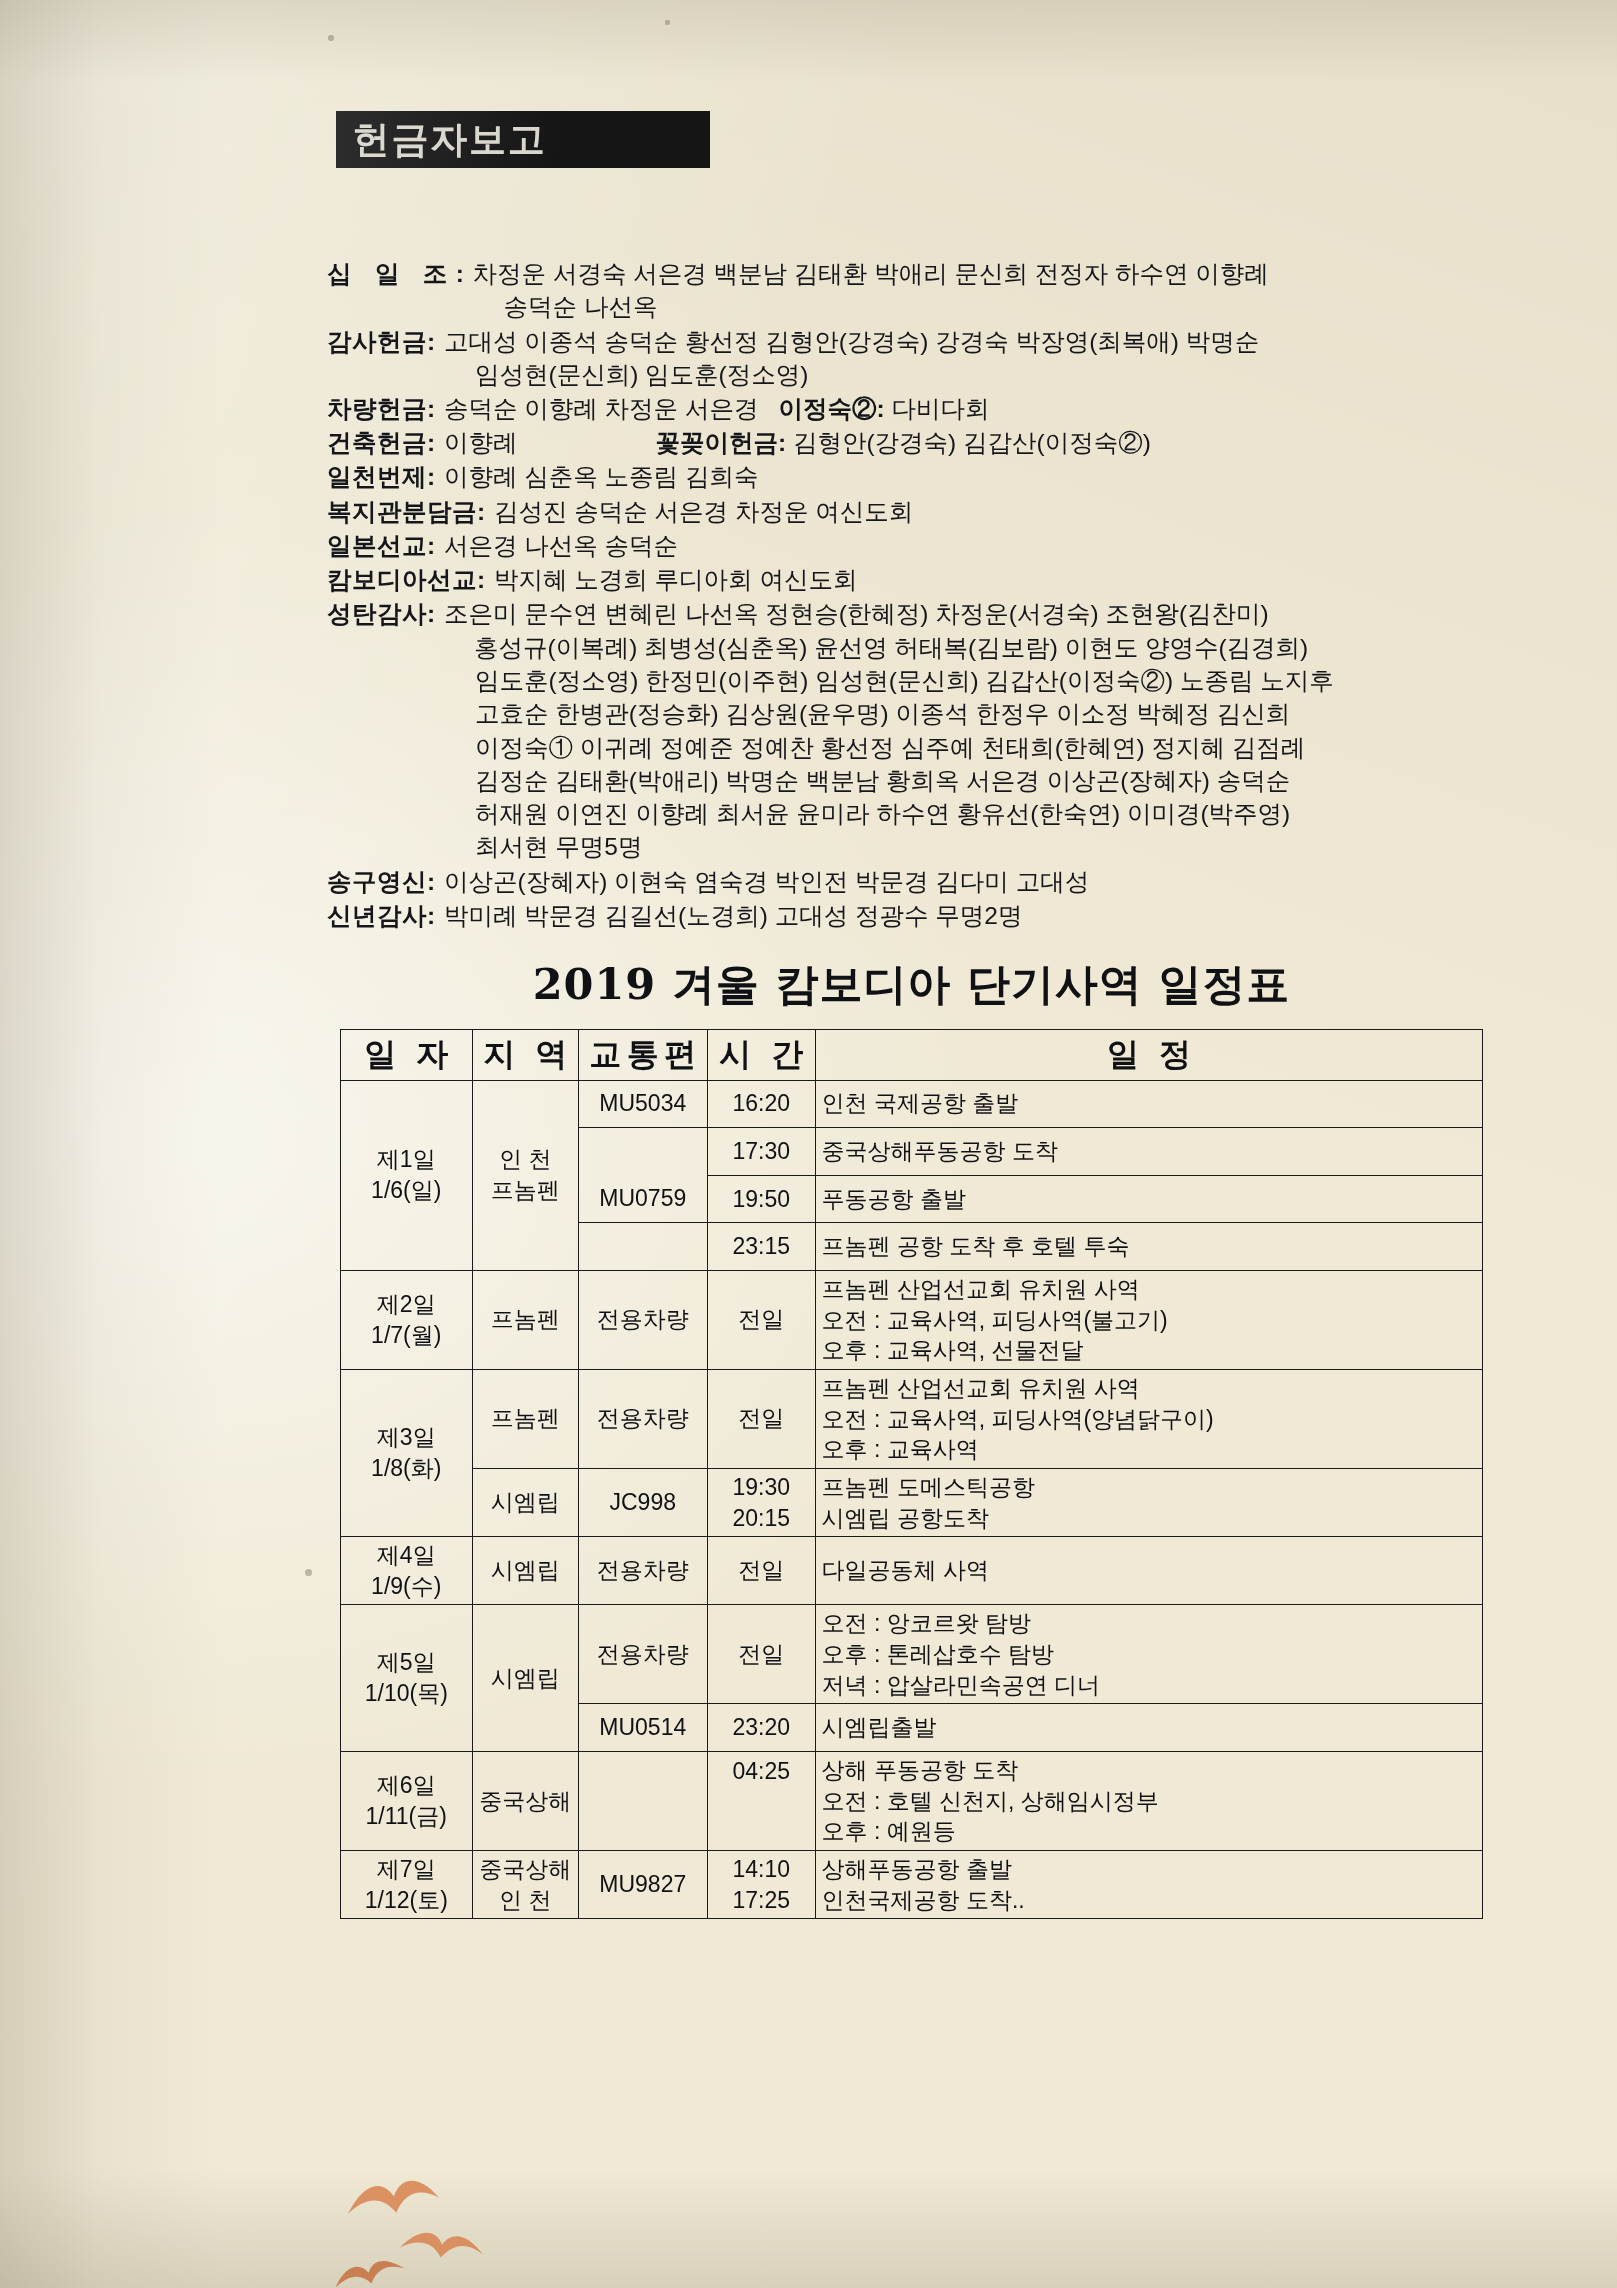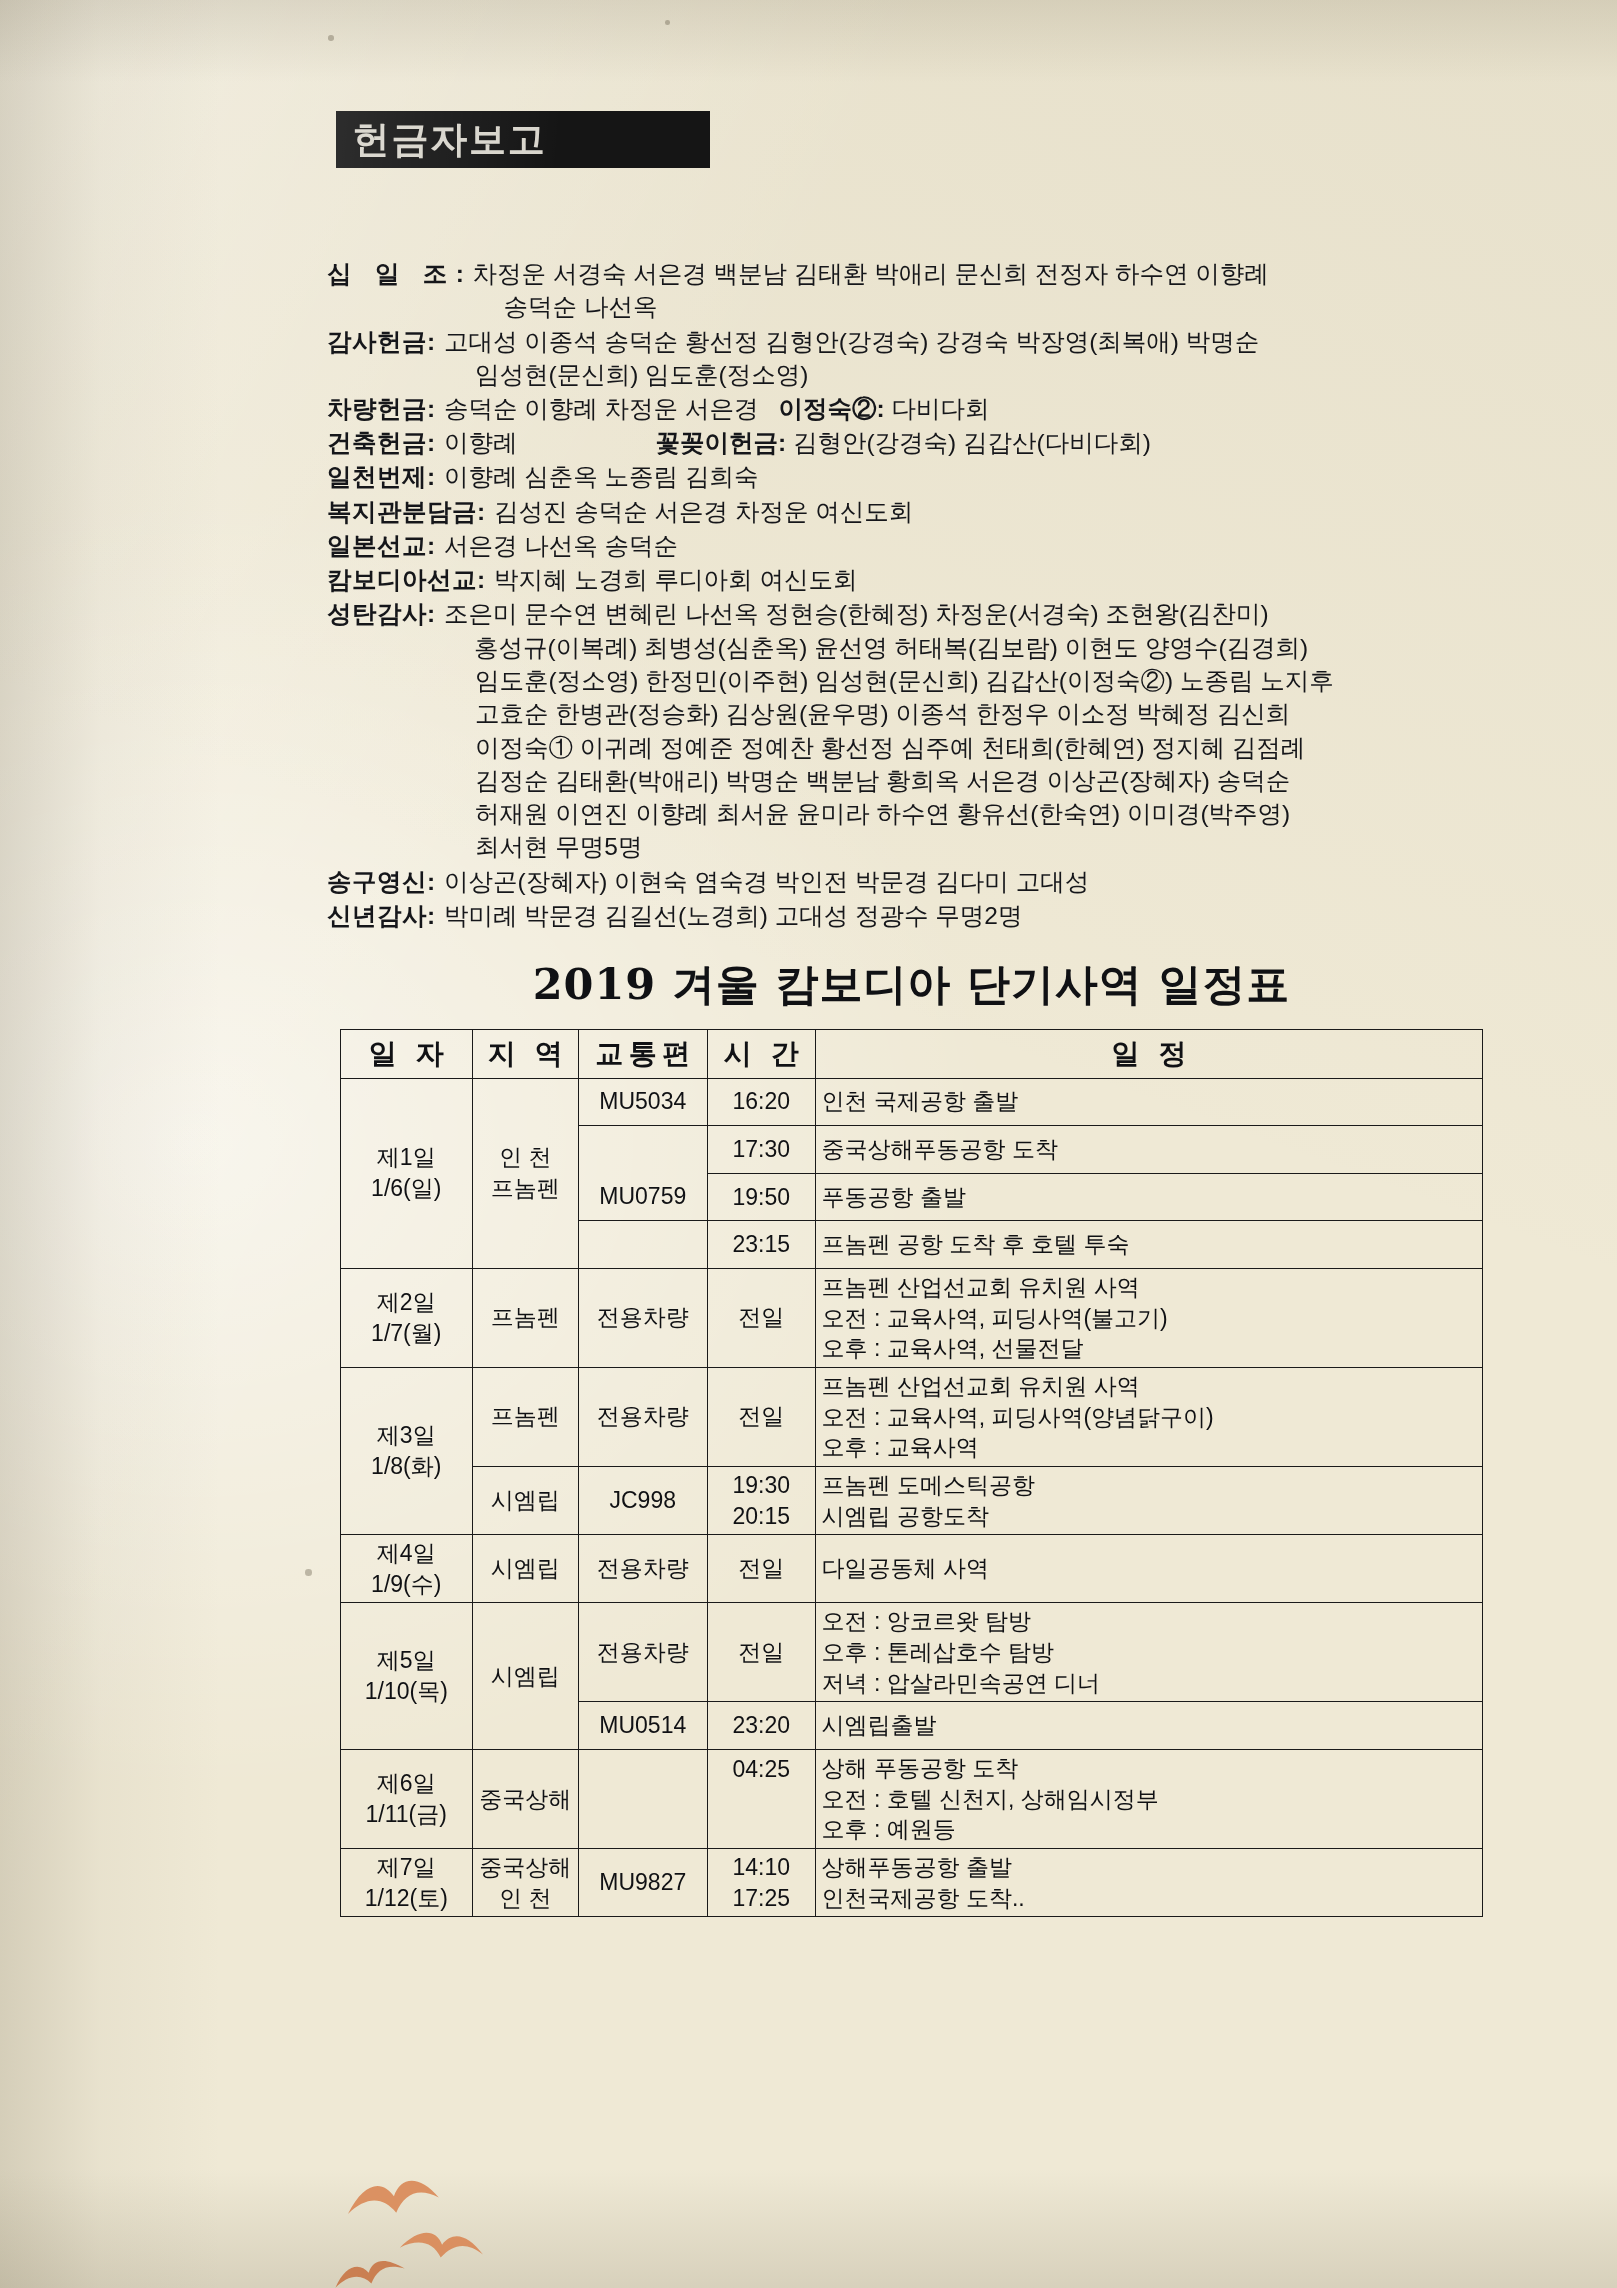--- a/index.html
+++ b/index.html
@@ -136,21 +136,21 @@
     background: transparent;
     color: #101114;
   }
   table.sched th, table.sched td {
     border: 1.8px solid #1a1a1a;
     font-size: 23px;
     padding: 2.8px 5.5px;
     vertical-align: middle;
   }
   table.sched thead th {
-    font-size: 28px;
+    font-size: 32px;
     font-weight: bold;
     text-align: center;
     height: 42px;
     letter-spacing: 5.5px;
     padding-right: 0;
   }
   .c-date  { width: 125px; text-align: center; }
   .c-area  { width: 100px; text-align: center; font-size: 21px; }
   .c-trans { width: 122px; text-align: center; }
   .c-time  { width: 102px; text-align: center; }
@@ -221,21 +221,21 @@
           <span class="off-line">송덕순 이향례 차정운 서은경</span><span class="inline-label">이정숙②:</span>
           <span>다비다회</span>
         </span>
       </div>
 
       <div class="off-row">
         <span class="off-label">건축헌금</span>
           <span class="off-label">:</span>
         <span class="off-body">
           <span class="off-line">이향례</span><span class="inline-label far">꽃꽂이헌금:</span>
-          <span>김형안(강경숙) 김갑산(다비다회)</span>
+          <span>김형안(강경숙) 김갑산(이정숙②)</span>
         </span>
       </div>
 
       <div class="off-row">
         <span class="off-label">일천번제</span>
           <span class="off-label">:</span>
         <span class="off-body off-line">이향례 심춘옥 노종림 김희숙</span>
       </div>
 
       <div class="off-row">

